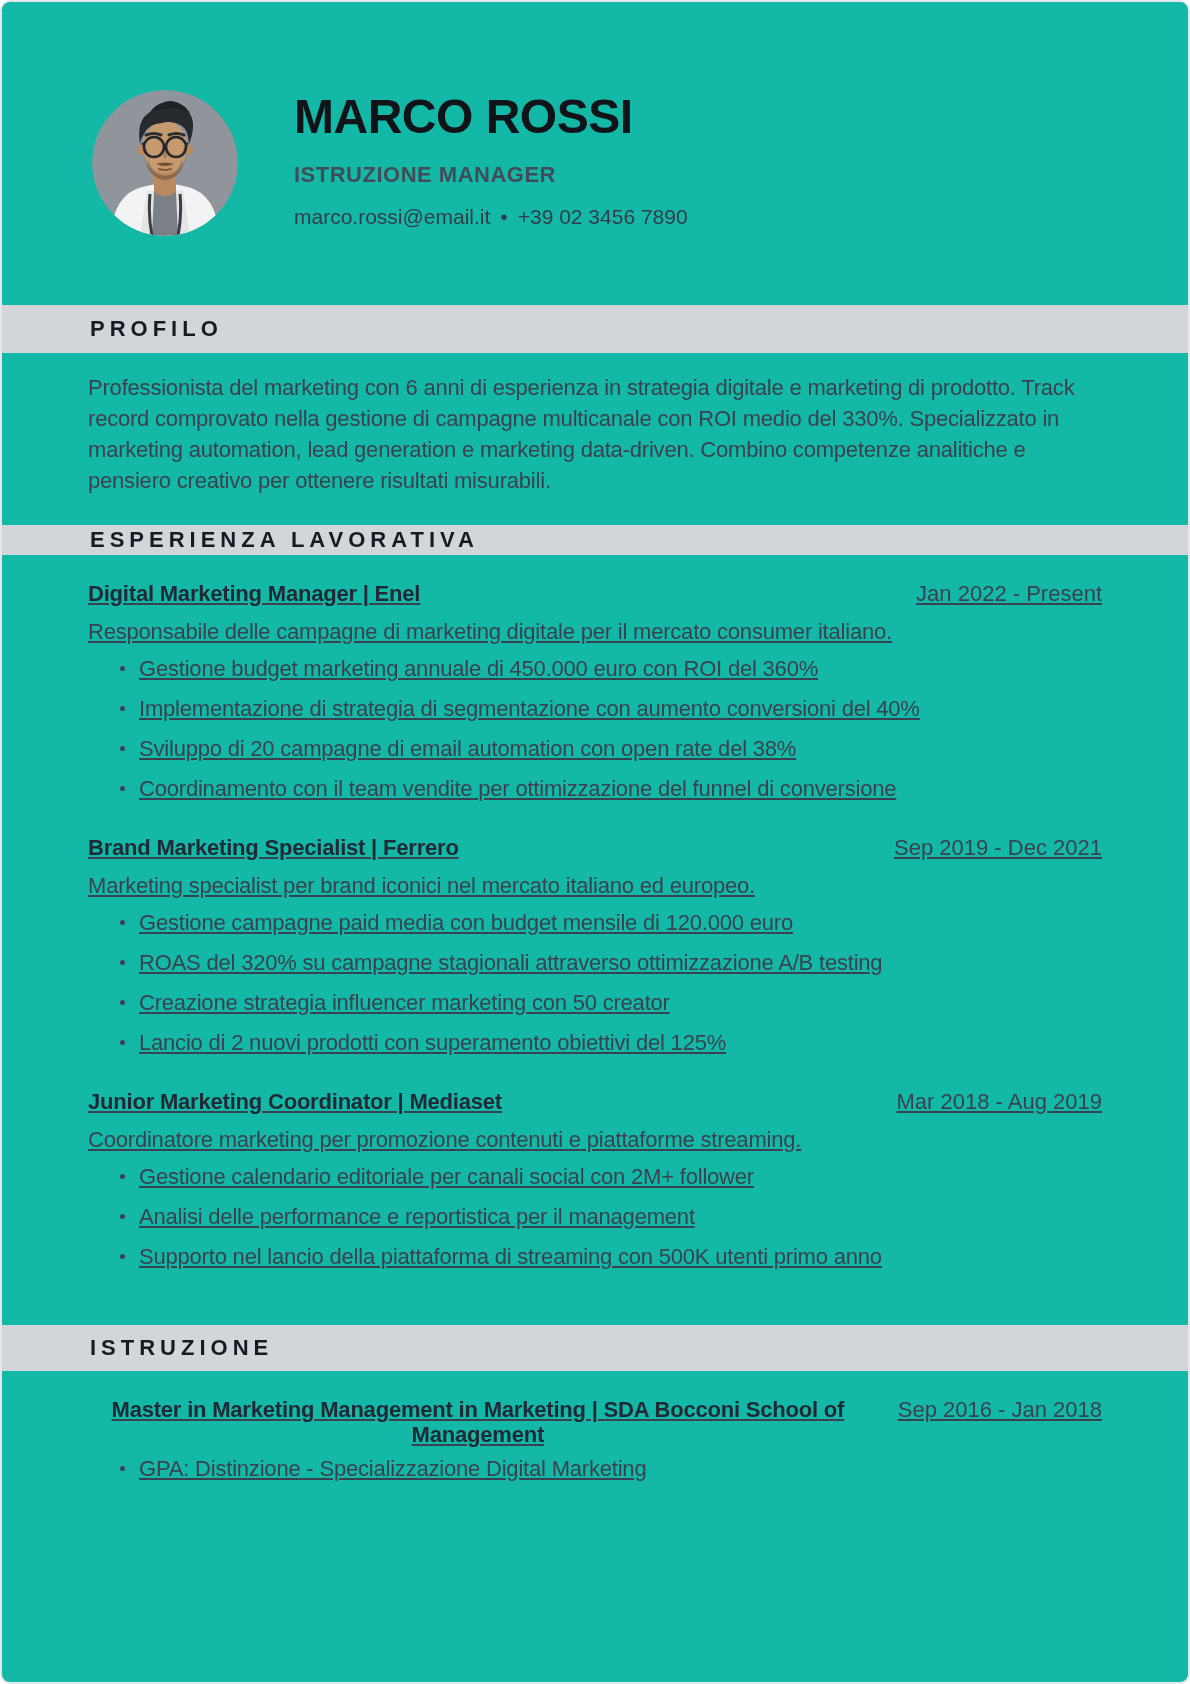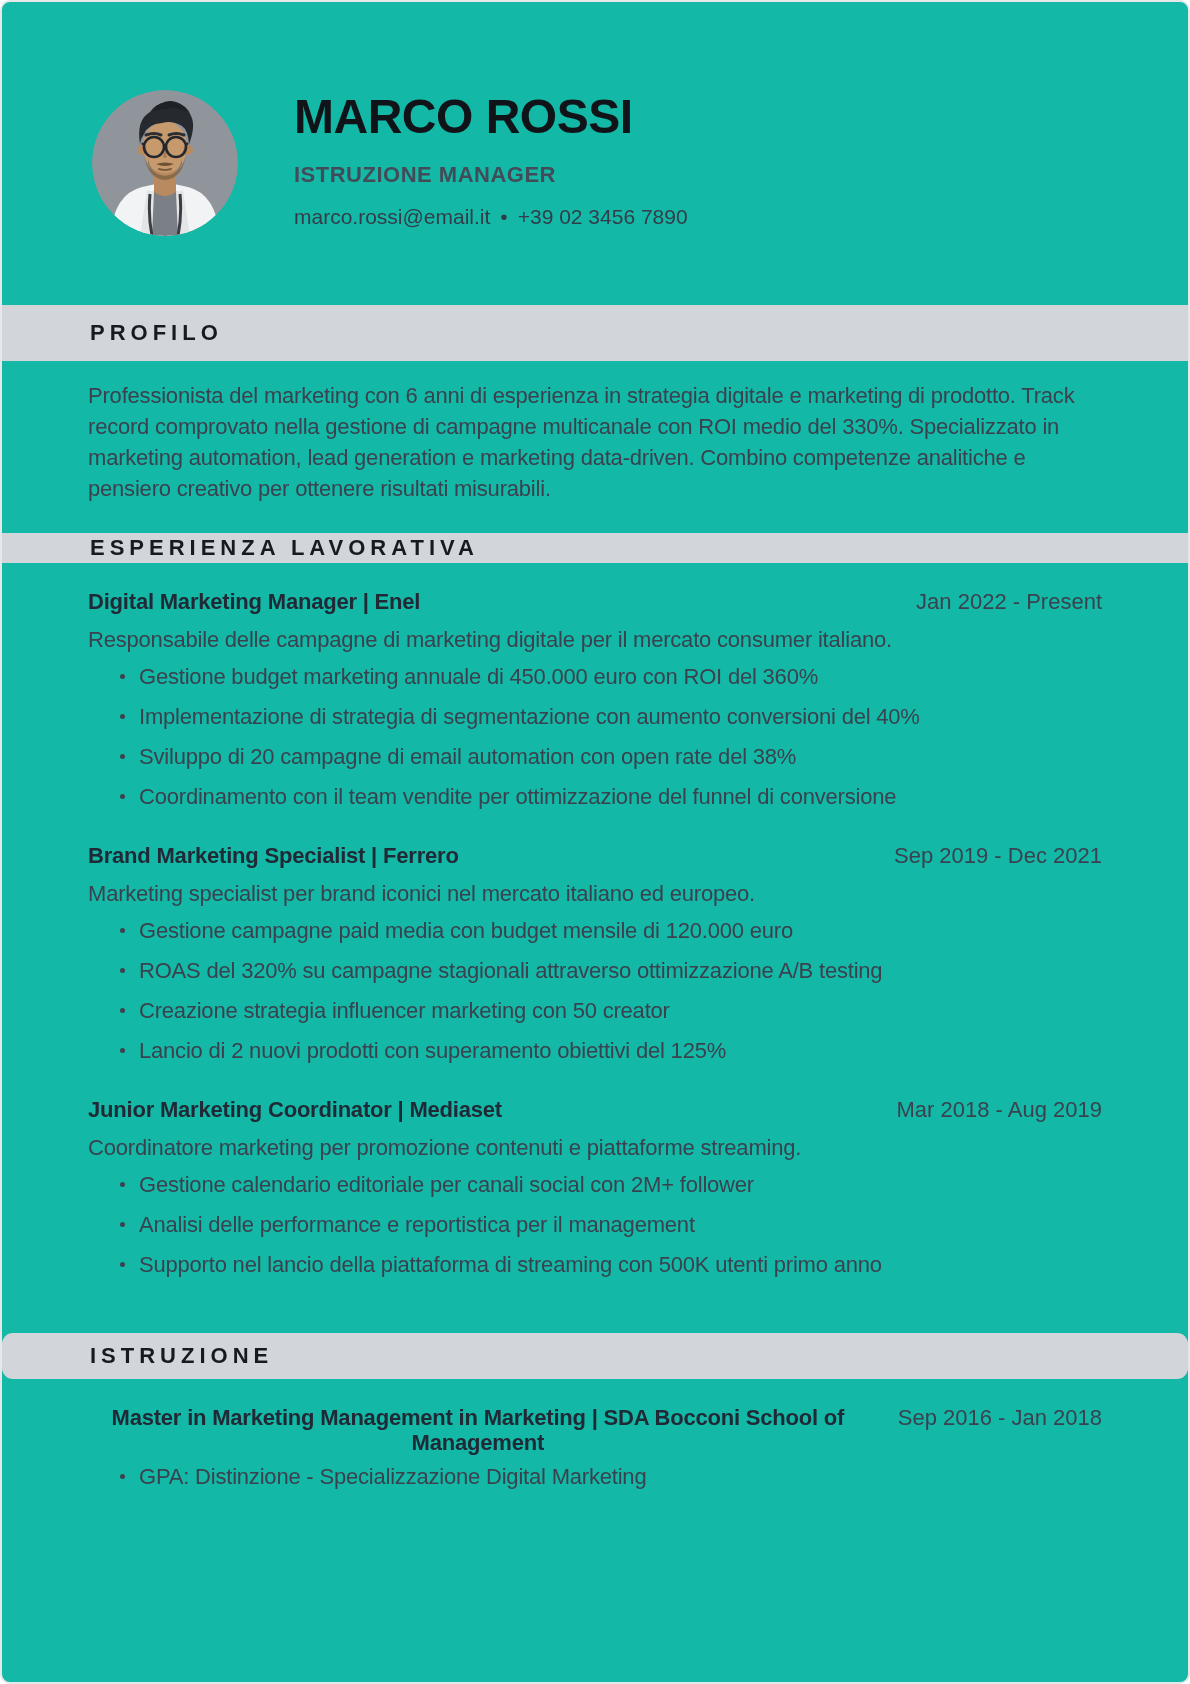--- a/index.html
+++ b/index.html
@@ -39,49 +39,49 @@
     font-size: 22px;
     font-weight: 700;
     letter-spacing: 0.5px;
     color: #424c58;
   }
   .contact-line { margin-top: 17px; font-size: 21px; color: #333d49; }
   .contact-sep { margin: 0 10px; }
 
   
   .banner {
-    height: 56px;
+    height: 48px;
     background: #d2d5da;
     display: flex;
     align-items: center;
     padding-left: 88px;
   }
   .banner-label {
     font-size: 22px;
     font-weight: 700;
     letter-spacing: 5px;
     color: #161b22;
   }
   .banner-profile    { margin-top: 69px; }
   .banner-experience { margin-top: 29px; height: 30px; }
-  .banner-education  { margin-top: 53px; height: 46px; border-radius: 11px; }
+  .banner-education  { margin-top: 53px; height: 46px; }
 
   
   .profile-text {
     margin: 19px 86px 0 86px;
     max-width: 1020px;
     font-size: 22px;
     line-height: 31px;
     letter-spacing: -0.2px;
     color: #39424e;
   }
 
   
   .content { padding: 0 86px; }
-  .entry { margin-top: 31px; }
+  .entry { margin-top: 31px; text-decoration: underline; }
   .entry.first { margin-top: 26px; }
   .entry-header { display: flex; justify-content: space-between; align-items: flex-start; }
   .entry-title {
     font-size: 22px;
     font-weight: 700;
     line-height: 26px;
     letter-spacing: -0.2px;
     color: #202a36;
   }
   .edu-title { max-width: 780px; line-height: 25px; text-align: center; }

